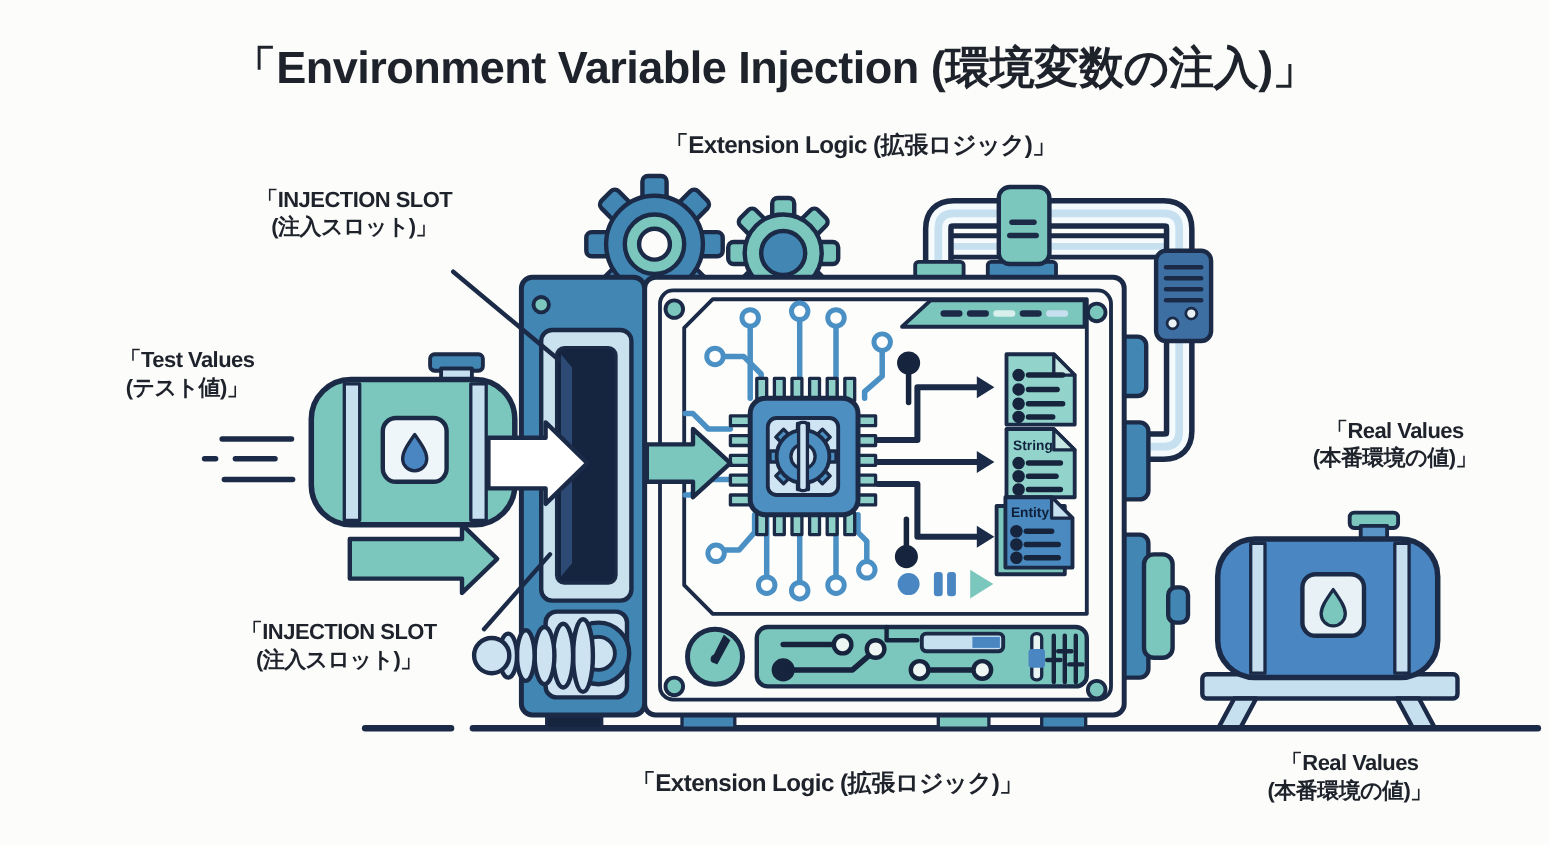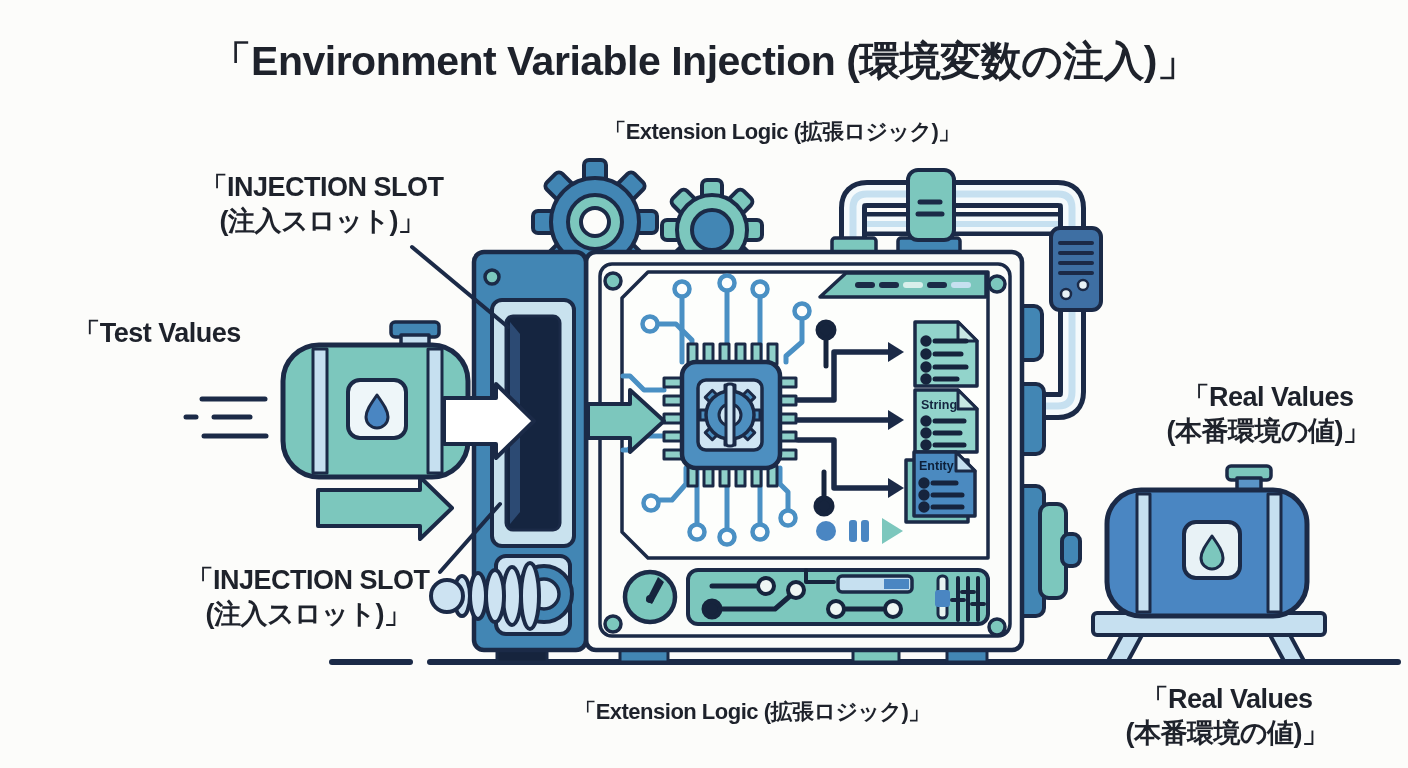--- a/index.html
+++ b/index.html
@@ -10,21 +10,21 @@
   }
   .stage{position:absolute;inset:0;width:1408px;height:768px;}
   .art{position:absolute;left:0;top:0;width:1408px;height:768px;}
   .lbl{
     position:absolute;font-weight:700;color:#1e222b;text-align:center;
     line-height:1.26;letter-spacing:-0.5px;white-space:nowrap;
   }
   .lbl .ln{display:block;}
   .title{font-size:41px;}
   .big{font-size:22px;}
-  .med{font-size:27px;}
+  .med{font-size:20px;}
   svg text{font-family:"Liberation Sans","DejaVu Sans",sans-serif;font-weight:700;}
 </style>
 </head>
 <body>
 
 <div class="stage">
 
 <svg class="art" viewBox="0 0 1408 768" stroke-linecap="round" stroke-linejoin="round">
 
   <g stroke="#1b2a47" fill="none">
@@ -369,22 +369,23 @@
 
 <div class="lbl title" style="left:0;width:1408px;top:36px;">「Environment Variable Injection (環境変数の注入)」</div>
 
 <div class="lbl big" style="left:502px;width:560px;top:118px;">「Extension Logic (拡張ロジック)」</div>
 
 <div class="lbl med" style="left:172px;width:300px;top:170px;">
   <span class="ln">「INJECTION SLOT</span>
   <span class="ln">(注入スロット)」</span>
 </div>
 
-<div class="lbl med" style="left:27px;width:260px;top:316px;">
+<div class="lbl med" style="left:40px;width:260px;top:316px;">
   <span class="ln">「Test Values</span>
+  <span class="ln">(テスト値)」</span>
 </div>
 
 <div class="lbl med" style="left:1133px;width:270px;top:380px;">
   <span class="ln">「Real Values</span>
   <span class="ln">(本番環境の値)」</span>
 </div>
 
 <div class="lbl med" style="left:158px;width:300px;top:563px;">
   <span class="ln">「INJECTION SLOT</span>
   <span class="ln">(注入スロット)」</span>

